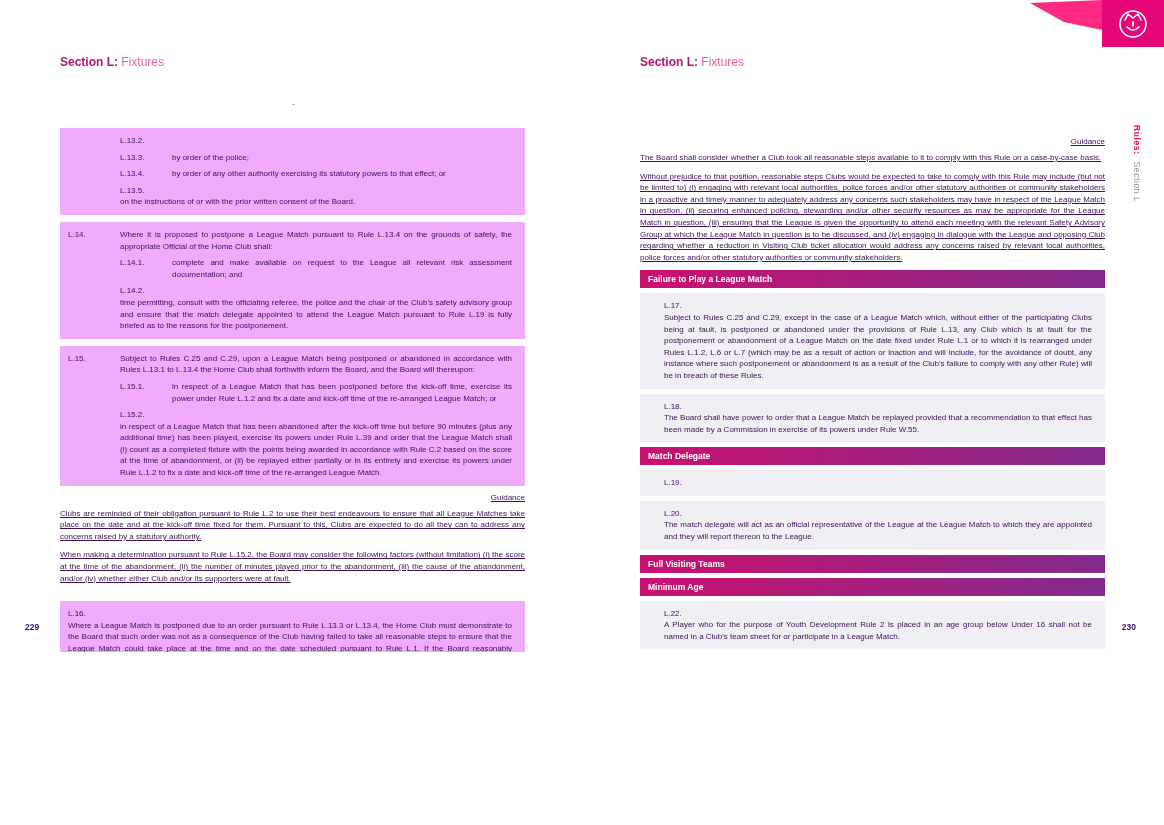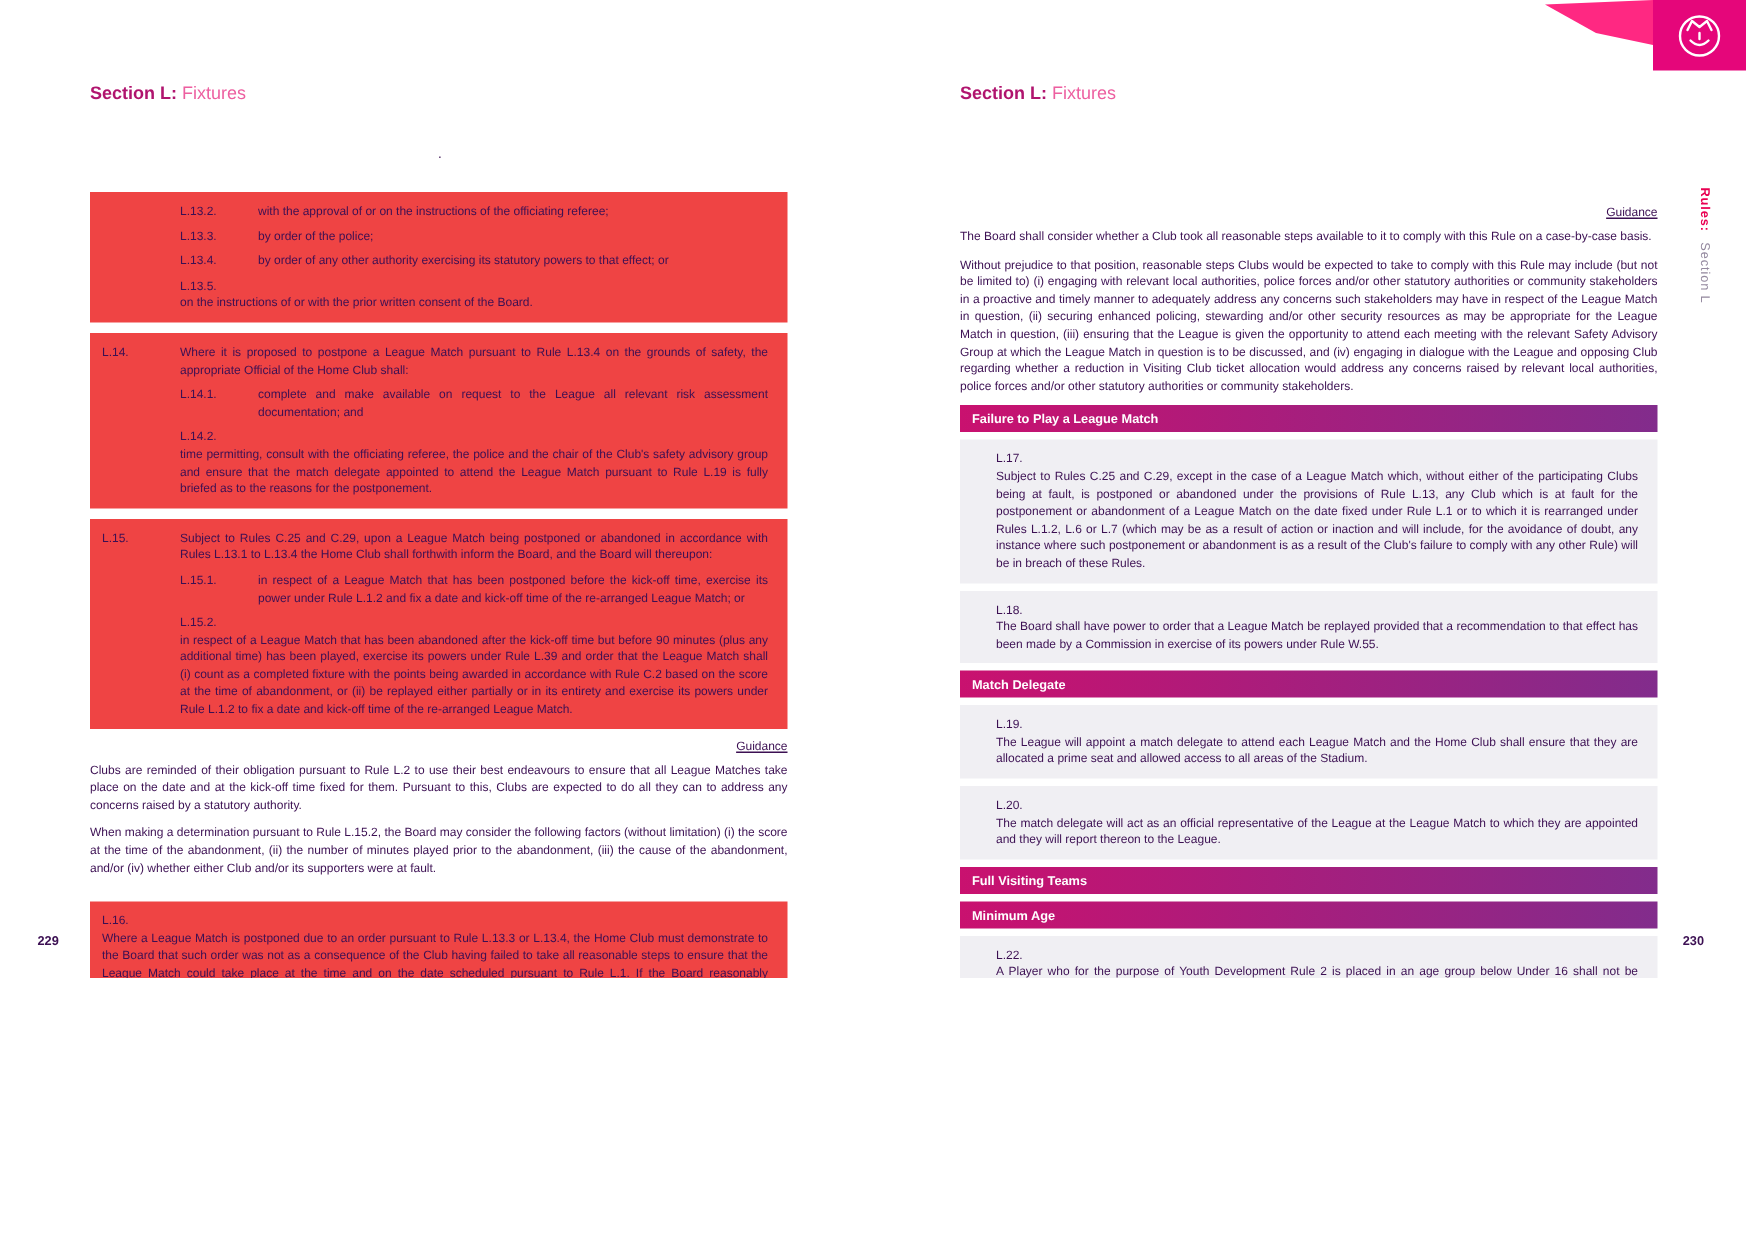--- a/index.html
+++ b/index.html
@@ -35,38 +35,38 @@
   .hdr-prefix { color:#b0146e; font-weight:bold; }
   .hdr-title  { color:#ed5fa0; font-weight:normal; }
 
   .stray-dot { position:absolute; left:232px; top:42px; font-size:9px; color:#3c1053; }
 
   .first-gap-left  { height:59px; }
   .first-gap-right { height:64px; }
 
   
   .gray {
-    background:#ef4444;
+    background:#f0abfc;
     padding:7px 13px 7px 8px;
     margin-bottom:7px;
   }
   .rule { display:flex; font-size:8px; line-height:1.45; margin-bottom:5px; color:#3c1053; }
   .rule:last-child { margin-bottom:0;flex-direction:column; }
   .rule .num { flex:none; width:52px; }
   .rule.sub { padding-left:52px; }
   .rule .txt { flex:1; text-align:justify; }
 
   
   .guidance-heading {
     font-size:8px; font-weight:normal; text-decoration:underline;
     margin:4px 0 6px 0; color:#3c1053;text-align:right;
   }
   .para {
     font-size:8px; line-height:1.45; text-align:justify;
-    margin-bottom:7px; color:#3c1053;
+    margin-bottom:7px; color:#3c1053;text-decoration:underline;
   }
   .pre-l16-gap { height:10px; }
 
   
   .banner {
     background:linear-gradient(90deg,#c9116f 0%, #822c8c 100%);
     color:#ffffff; font-size:8.5px; font-weight:bold;
     padding:4px 8px; margin:4px 0 5px 0;
   }
   .rule-gray {
@@ -105,21 +105,20 @@
     <div class="page-header">
       <span class="hdr-prefix">Section L:</span>
       <span class="hdr-title">Fixtures</span>
     </div>
     <div class="stray-dot">.</div>
     <div class="first-gap-left"></div>
 
     <div class="gray">
       <div class="rule sub">
         <span class="num">L.13.2.</span>
-        <span class="txt">with the approval of or on the instructions of the officiating referee;</span>
       </div>
       <div class="rule sub">
         <span class="num">L.13.3.</span>
         <span class="txt">by order of the police;</span>
       </div>
       <div class="rule sub">
         <span class="num">L.13.4.</span>
         <span class="txt">by order of any other authority exercising its statutory powers to that effect; or</span>
       </div>
       <div class="rule sub">
@@ -194,21 +193,20 @@
       <div class="rule">
         <span class="num">L.18.</span>
         <span class="txt">The Board shall have power to order that a League Match be replayed provided that a recommendation to that effect has been made by a Commission in exercise of its powers under Rule W.55.</span>
       </div>
     </div>
 
     <div class="banner">Match Delegate</div>
     <div class="rule-gray">
       <div class="rule">
         <span class="num">L.19.</span>
-        <span class="txt">The League will appoint a match delegate to attend each League Match and the Home Club shall ensure that they are allocated a prime seat and allowed access to all areas of the Stadium.</span>
       </div>
     </div>
     <div class="rule-gray">
       <div class="rule">
         <span class="num">L.20.</span>
         <span class="txt">The match delegate will act as an official representative of the League at the League Match to which they are appointed and they will report thereon to the League.</span>
       </div>
     </div>
 
     <div class="banner">Full Visiting Teams</div>

